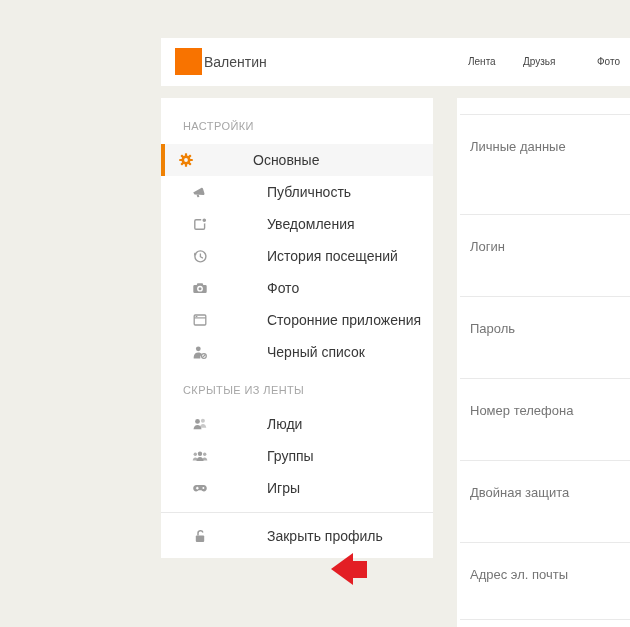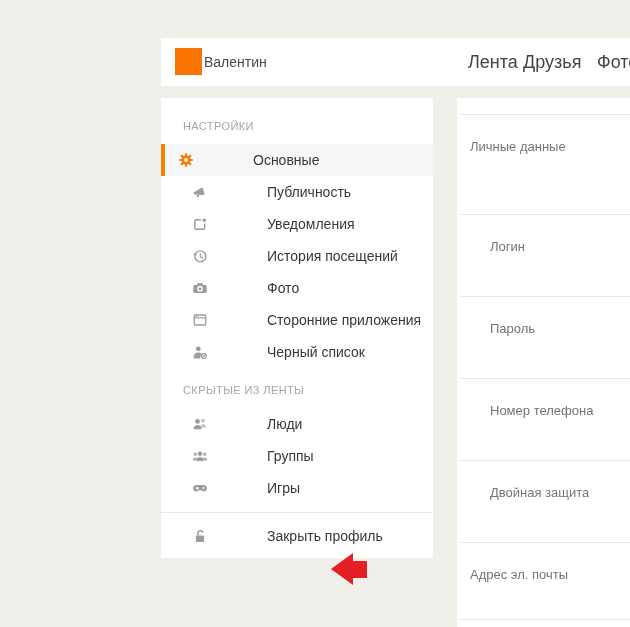--- a/index.html
+++ b/index.html
@@ -20,21 +20,21 @@
   .avatar {
     position:absolute; left:14px; top:10px; width:27px; height:27px;
     background:#f87300;
   }
   .user-name {
     position:absolute; left:43px; top:0; height:48px; line-height:48px;
     font-size:14px; color:#4a4a4a;
   }
   .nav-link {
     position:absolute; top:0; height:48px; line-height:48px;
-    font-size:18px; color:#454545; cursor:pointer; white-space:nowrap;
+    font-size:10px; color:#454545; cursor:pointer; white-space:nowrap;
   }
   .nav-lenta   { left:307px; }
   .nav-friends { left:362px; }
   .nav-photo   { left:436px; }
 
   
   .sidebar {
     position:absolute; left:161px; top:98px; width:272px;
     background:#fff; padding-top:16px;
   }
@@ -63,21 +63,21 @@
   .main-panel {
     position:absolute; left:457px; top:98px; width:173px; height:529px;
     background:#fff; padding-top:16px; overflow:hidden;
   }
   .mline { height:1px; background:#e9e9e9; margin-left:3px; }
   .mrow  { cursor:pointer; }
   .mrow .mlabel {
     padding:24px 0 0 13px; font-size:13px; color:#757575; white-space:nowrap;
   }
   .mrow.r0 { height:99px; }
-  .mrow.r1, .mrow.r2, .mrow.r3, .mrow.r4 { height:81px;margin-left:20px; }
+  .mrow.r1, .mrow.r2, .mrow.r3, .mrow.r4 { height:81px; }
   .mrow.r5 { height:76px; }
 
   
   .annotation-arrow {
     position:absolute; left:330px; top:552px; width:38px; height:34px;
   }
 </style>
 </head>
 <body>
 

